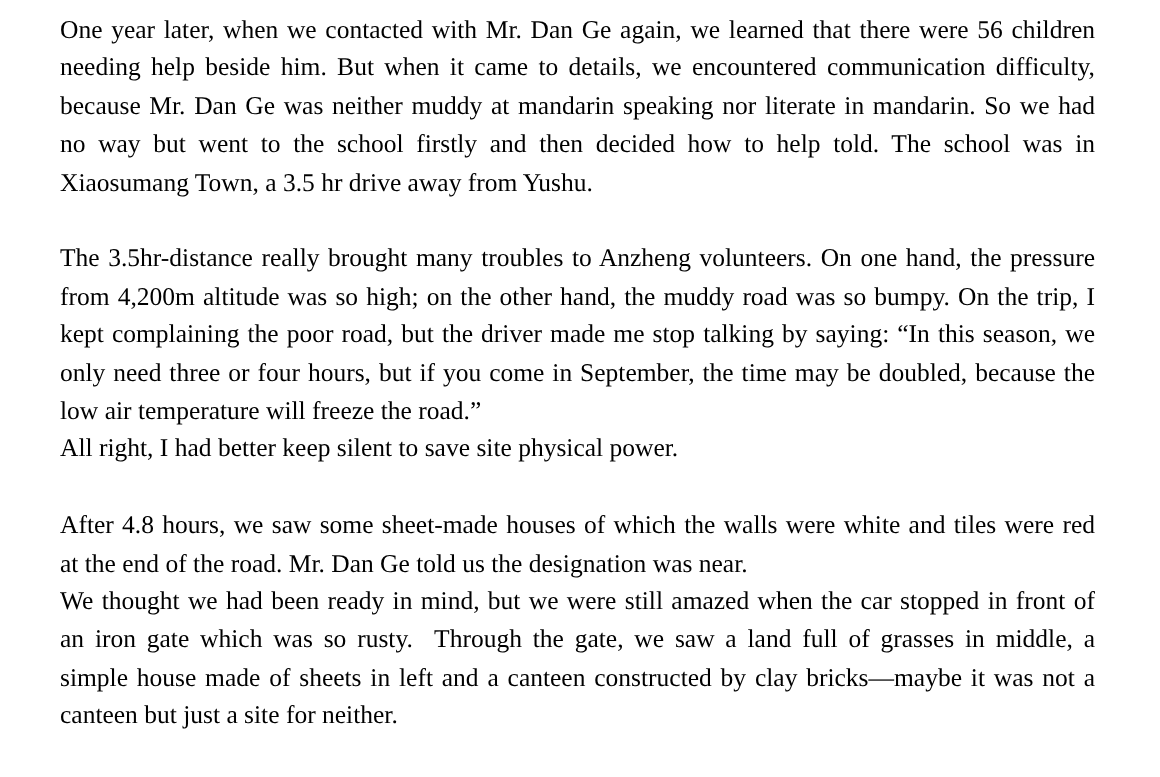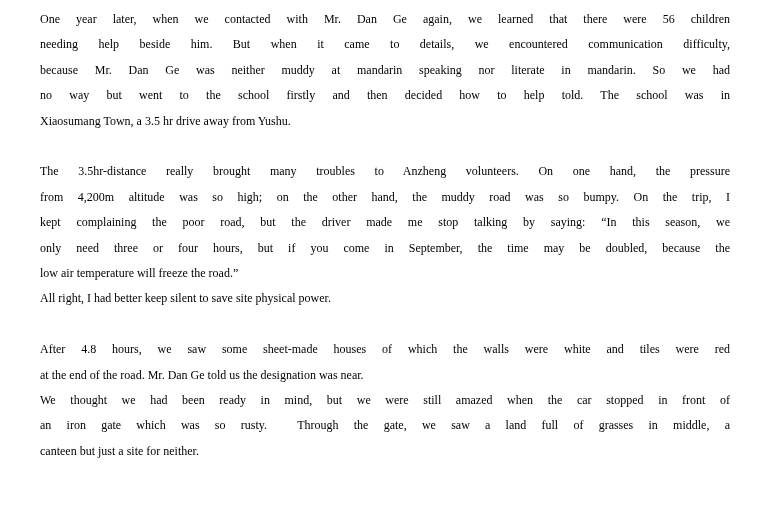--- a/index.html
+++ b/index.html
@@ -11,21 +11,21 @@
     width: 773px;
     height: 518px;
     overflow: hidden;
   }
   .page {
     box-sizing: border-box;
     width: 773px;
     height: 518px;
     padding: 7px 43px 0 40px;
     font-family: "Liberation Serif", "DejaVu Serif", serif;
-    font-size: 12px;
+    font-size: 17px;
     line-height: 25.4px;
     color: #000000;
   }
   .para { margin: 0; }
   .line {
     text-align: justify;
     text-align-last: justify;
   }
   .line.last {
     text-align-last: left;
@@ -62,16 +62,17 @@
   <div class="vgap"></div>
 
   <div class="para">
     <div class="line">After 4.8 hours, we saw some sheet-made houses of which the walls were white and tiles were red</div>
     <div class="line last">at the end of the road. Mr. Dan Ge told us the designation was near.</div>
   </div>
 
   <div class="para">
     <div class="line">We thought we had been ready in mind, but we were still amazed when the car stopped in front of</div>
     <div class="line">an iron gate which was so rusty.&nbsp; Through the gate, we saw a land full of grasses in middle, a</div>
+    <div class="line">simple house made of sheets in left and a canteen constructed by clay bricks—maybe it was not a</div>
     <div class="line last">canteen but just a site for neither.</div>
   </div>
 
 </div>
 
 </body></html>

